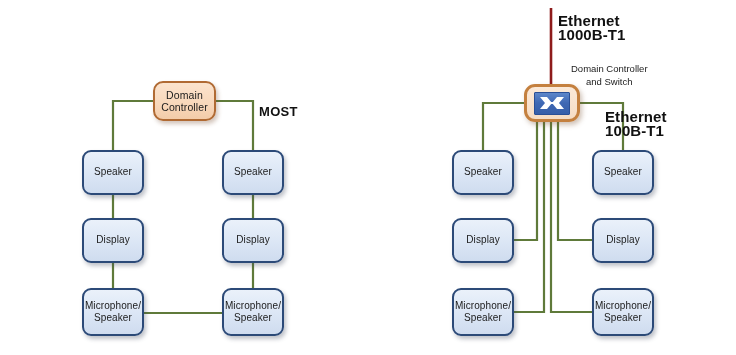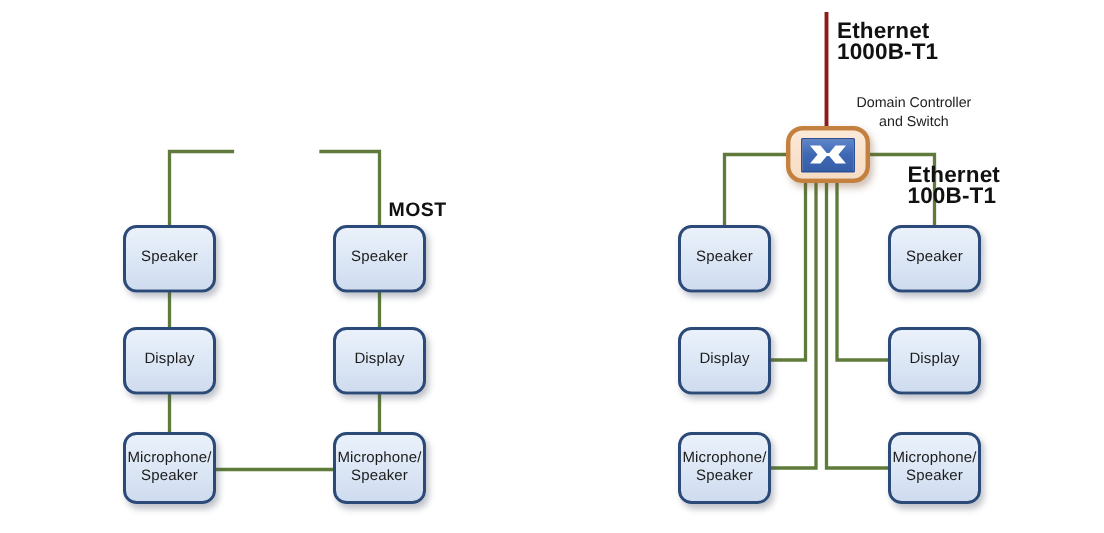--- a/index.html
+++ b/index.html
@@ -78,22 +78,26 @@
       <path d="M113,195 L113,218"></path>
       <path d="M113,263 L113,288"></path>
 
       <path d="M253,195 L253,218"></path>
       <path d="M253,263 L253,288"></path>
 
       <path d="M145,313 L221,313"></path>
     </g>
   </svg>
 
+  <div class="node dc" style="left:153px;top:81px;width:63px;height:40px;">
+    <span>Domain
+Controller</span>
+  </div>
 
-  <div class="label most" style="left:259px;top:104px;margin-top:28px;">MOST</div>
+  <div class="label most" style="left:259px;top:104px;">MOST</div>
 
   <div class="node" style="left:82px;top:150px;width:62px;height:45px;">
     <span>Speaker</span>
   </div>
   <div class="node" style="left:82px;top:218px;width:62px;height:45px;">
     <span>Display</span>
   </div>
   <div class="node" style="left:82px;top:288px;width:62px;height:48px;">
     <span>Microphone/
 Speaker</span>

